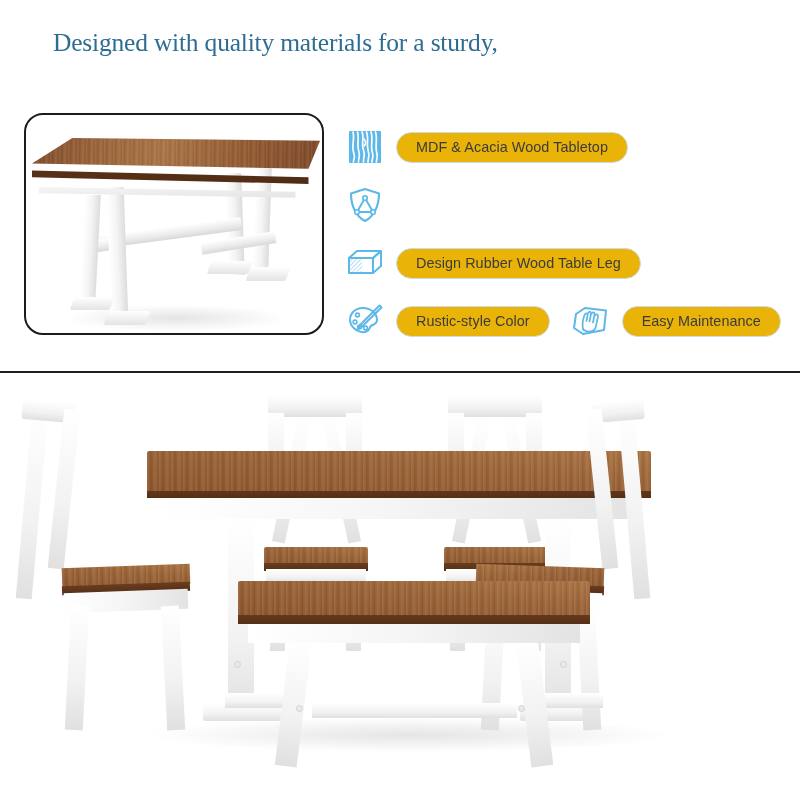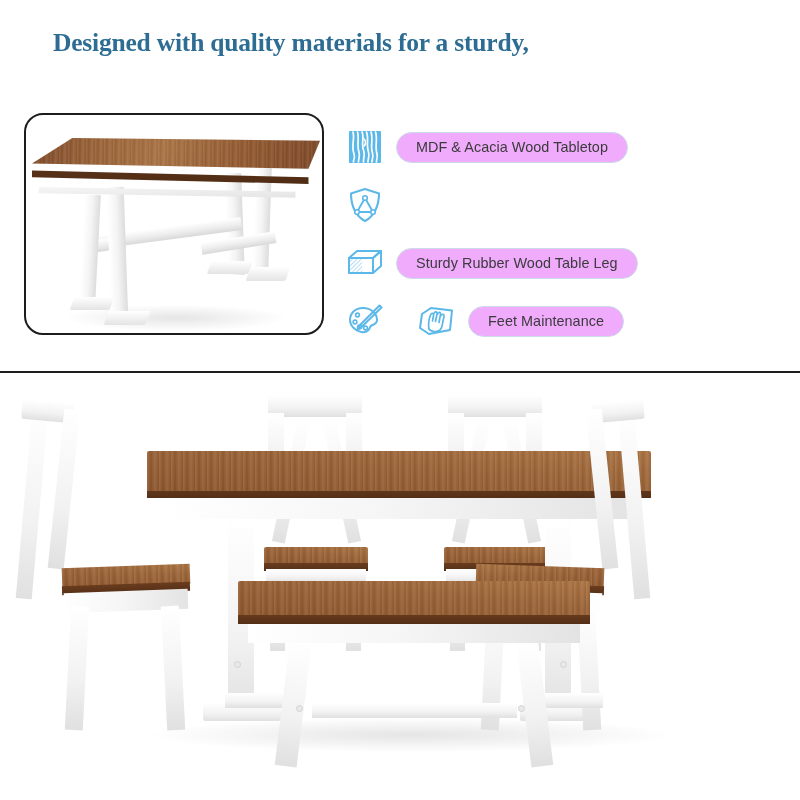--- a/index.html
+++ b/index.html
@@ -19,21 +19,21 @@
     background: #ffffff;
   }
 
   
   .headline {
     position: absolute;
     left: 53px;
     top: 28px;
     width: 700px;
     font-family: "Liberation Serif", "DejaVu Serif", serif;
-    font-weight: bold;
+    font-weight: normal;
     font-size: 25.5px;
     line-height: 30px;
     color: #2E6D93;
     letter-spacing: -0.2px;
   }
   .headline .hl-line { display: block; white-space: nowrap; }
 
   
   .inset-card {
     position: absolute;
@@ -135,21 +135,21 @@
   }
   .feat-icon svg { display: block; }
 
   .pill {
     display: inline-flex;
     align-items: center;
     height: 31px;
     padding: 0 19px;
     border: 1px solid #CBDCE8;
     border-radius: 16px;
-    background: #f0abfc;
+    background: #eab308;
     font-size: 14.4px;
     color: #3B3B3B;
     white-space: nowrap;
     letter-spacing: 0.05px;
   }
   .pill-gap { width: 22px; flex: 0 0 22px; }
 
   
   .divider {
     position: absolute;
@@ -318,53 +318,54 @@
             <pattern id="hatch" width="3" height="3" patternUnits="userSpaceOnUse" patternTransform="rotate(45)">
               <line x1="0" y1="0" x2="0" y2="3" stroke="#5BB8E8" stroke-width="1.1"></line>
             </pattern>
           </defs>
           <path d="M2 11 L10 4 L34 4 L26 11 Z" fill="none" stroke="#5BB8E8" stroke-width="2" stroke-linejoin="round"></path>
           <path d="M2 11 L2 26 L26 26 L26 11 Z" fill="none" stroke="#5BB8E8" stroke-width="2" stroke-linejoin="round"></path>
           <path d="M26 11 L34 4 L34 19 L26 26 Z" fill="none" stroke="#5BB8E8" stroke-width="2" stroke-linejoin="round"></path>
           <rect x="3.2" y="12.2" width="12" height="12.6" fill="url(#hatch)" opacity="0.85"></rect>
         </svg>
       </span>
-      <span class="pill">Sturdy Rubber Wood Table Leg</span>
+      <span class="pill">Design Rubber Wood Table Leg</span>
     </div>
 
     <div class="feature-row row-split">
       <span class="feat-icon">
         <svg width="36" height="34" viewBox="0 0 36 34">
           <path d="M16 4 C24 4, 30 9.5, 30 16 C30 20, 26.5 20.5, 24.5 21.5
                    C22.5 22.5, 22.8 25, 21 26.5 C19.5 27.8, 17 28.5, 14.5 28
                    C8 27, 3 21.5, 3 16 C3 9.5, 8 4, 16 4 Z" fill="none" stroke="#5BB8E8" stroke-width="2" stroke-linejoin="round"></path>
           <circle cx="10.5" cy="11" r="1.9" fill="none" stroke="#5BB8E8" stroke-width="1.6"></circle>
           <circle cx="8" cy="18" r="1.9" fill="none" stroke="#5BB8E8" stroke-width="1.6"></circle>
           <circle cx="12.5" cy="23" r="1.9" fill="none" stroke="#5BB8E8" stroke-width="1.6"></circle>
           <circle cx="18.5" cy="24" r="1.9" fill="none" stroke="#5BB8E8" stroke-width="1.6"></circle>
           <path d="M32.5 1.5 L34.5 3.5 L14.5 23 L10.5 25.5 L12.5 21.5 Z" fill="none" stroke="#5BB8E8" stroke-width="2" stroke-linejoin="round"></path>
           <path d="M13.5 20.5 L15.5 22.5" stroke="#5BB8E8" stroke-width="1.6"></path>
         </svg>
       </span>
+      <span class="pill">Rustic-style Color</span>
 
       <span class="pill-gap"></span>
 
       <span class="feat-icon">
         <svg width="38" height="34" viewBox="0 0 38 34">
           <path d="M4 10 L13 4 L34 6.5 L32 26 L11 30 L2 24 Z" fill="none" stroke="#5BB8E8" stroke-width="2" stroke-linejoin="round"></path>
           <g stroke="#5BB8E8" stroke-width="1.7" fill="none" stroke-linecap="round">
             <path d="M11 25 C10 20, 11 15, 12.5 11 C13.5 8.5, 16 9, 15.5 11.5 L14.5 17"></path>
             <path d="M16 9.5 C17 7, 19.5 7.5, 19 10 L17.5 17.5"></path>
             <path d="M19.5 10 C20.5 7.5, 23 8, 22.5 10.5 L21 18.5"></path>
             <path d="M23 11.5 C24 9.5, 26.5 10, 26 12.5 C25.5 15, 24.5 19.5, 24 22
                      C23.2 26, 20 28, 16 27.5 C13 27, 11.5 26, 11 25"></path>
           </g>
         </svg>
       </span>
-      <span class="pill">Feet Maintenance</span>
+      <span class="pill">Easy Maintenance</span>
     </div>
 
   </div>
 
   <div class="divider"></div>
 
   <div class="hero">
 
     <div class="shadow-soft" style="left:150px; top:345px; width:520px; height:34px;"></div>
 

